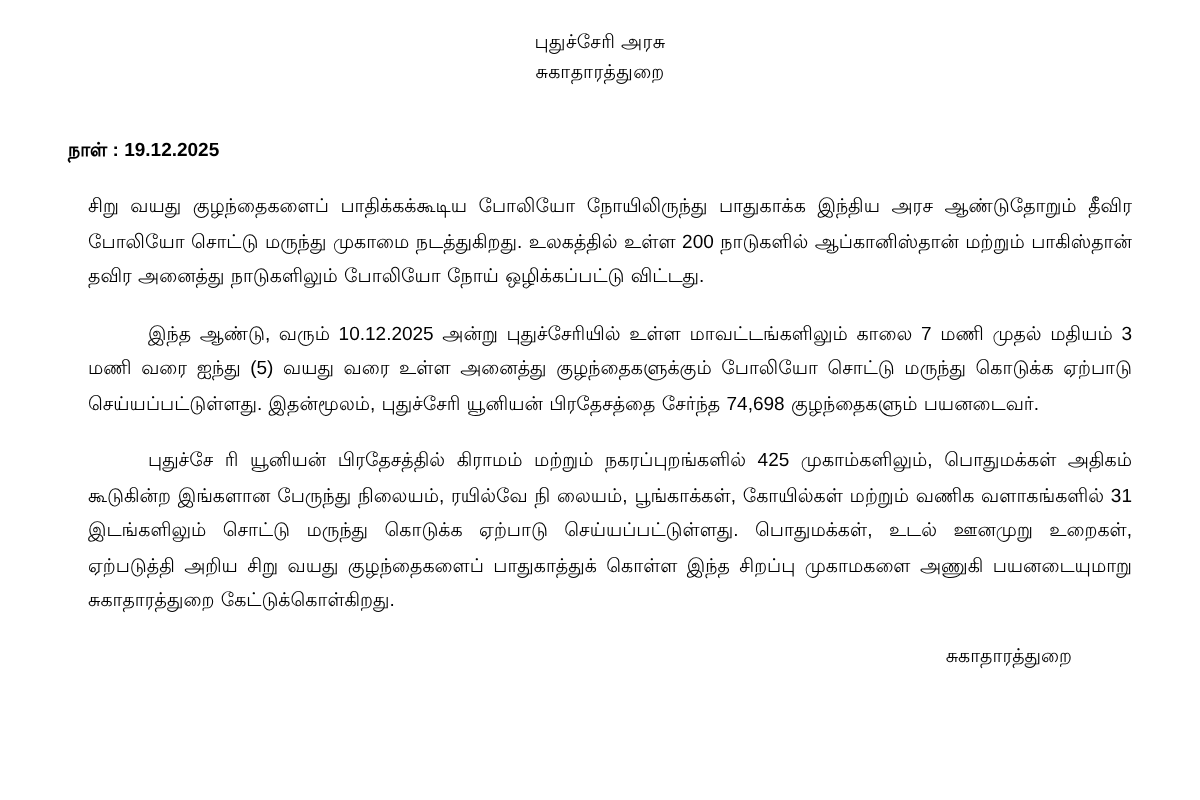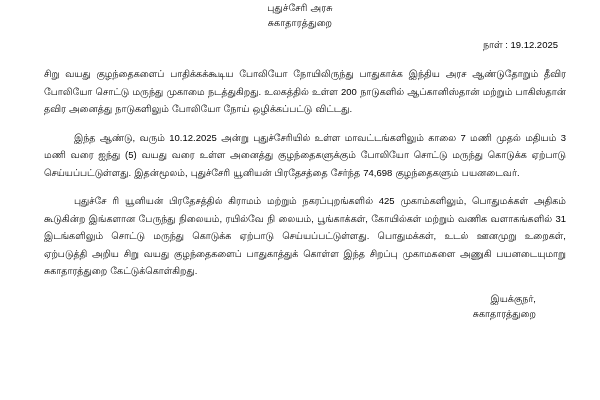--- a/index.html
+++ b/index.html
@@ -12,35 +12,36 @@
     background: #ffffff;
     font-family: "Liberation Sans", sans-serif;
     color: #000000;
     overflow: hidden;
   }
   .page {
     position: relative;
     width: 600px;
     height: 400px;
     box-sizing: border-box;
-    padding: 0 34px 10px 34px;
+    padding: 14px 34px 10px 34px;
   }
   .center {
     text-align: center;
   }
   .head-line {
     font-size: 9.5px;
     line-height: 15px;
     letter-spacing: 0.2px;
   }
   .date-row {
-    margin-top: 9px;
-    text-align: right;
+    margin-top: 26px;
+    text-align: left;
     font-size: 9.5px;
     padding-right: 8px;
+    font-weight: bold;
   }
   .subject {
     margin-top: 11px;
     text-align: center;
     font-size: 9.5px;
   }
   .body-block {
     margin-top: 13px;
   }
   p.para {
@@ -75,17 +76,16 @@
   <div class="date-row">நாள் : 19.12.2025</div>
 
 
   <div class="body-block">
     <p class="para">சிறு வயது குழந்தைகளைப் பாதிக்கக்கூடிய போலியோ நோயிலிருந்து பாதுகாக்க இந்திய அரச ஆண்டுதோறும் தீவிர போலியோ சொட்டு மருந்து முகாமை நடத்துகிறது. உலகத்தில் உள்ள 200 நாடுகளில் ஆப்கானிஸ்தான் மற்றும் பாகிஸ்தான் தவிர அனைத்து நாடுகளிலும் போலியோ நோய் ஒழிக்கப்பட்டு விட்டது.</p>
     <p class="para indent">இந்த ஆண்டு, வரும் 10.12.2025 அன்று புதுச்சேரியில் உள்ள மாவட்டங்களிலும் காலை 7 மணி முதல் மதியம் 3 மணி வரை ஐந்து (5) வயது வரை உள்ள அனைத்து குழந்தைகளுக்கும் போலியோ சொட்டு மருந்து கொடுக்க ஏற்பாடு செய்யப்பட்டுள்ளது. இதன்மூலம், புதுச்சேரி யூனியன் பிரதேசத்தை சேர்ந்த 74,698 குழந்தைகளும் பயனடைவர்.</p>
     <p class="para indent">புதுச்சே ரி யூனியன் பிரதேசத்தில் கிராமம் மற்றும் நகரப்புறங்களில் 425 முகாம்களிலும், பொதுமக்கள் அதிகம் கூடுகின்ற இங்களான பேருந்து நிலையம், ரயில்வே நி லையம், பூங்காக்கள், கோயில்கள் மற்றும் வணிக வளாகங்களில் 31 இடங்களிலும் சொட்டு மருந்து கொடுக்க ஏற்பாடு செய்யப்பட்டுள்ளது. பொதுமக்கள், உடல் ஊனமுறு உறைகள், ஏற்படுத்தி அறிய சிறு வயது குழந்தைகளைப் பாதுகாத்துக் கொள்ள இந்த சிறப்பு முகாமகளை அணுகி பயனடையுமாறு சுகாதாரத்துறை கேட்டுக்கொள்கிறது.</p>
   </div>
 
   <div class="sign-block">
-    <div>இயக்குநர்,</div>
     <div>சுகாதாரத்துறை</div>
   </div>
 
 </div>
 
 </body></html>

